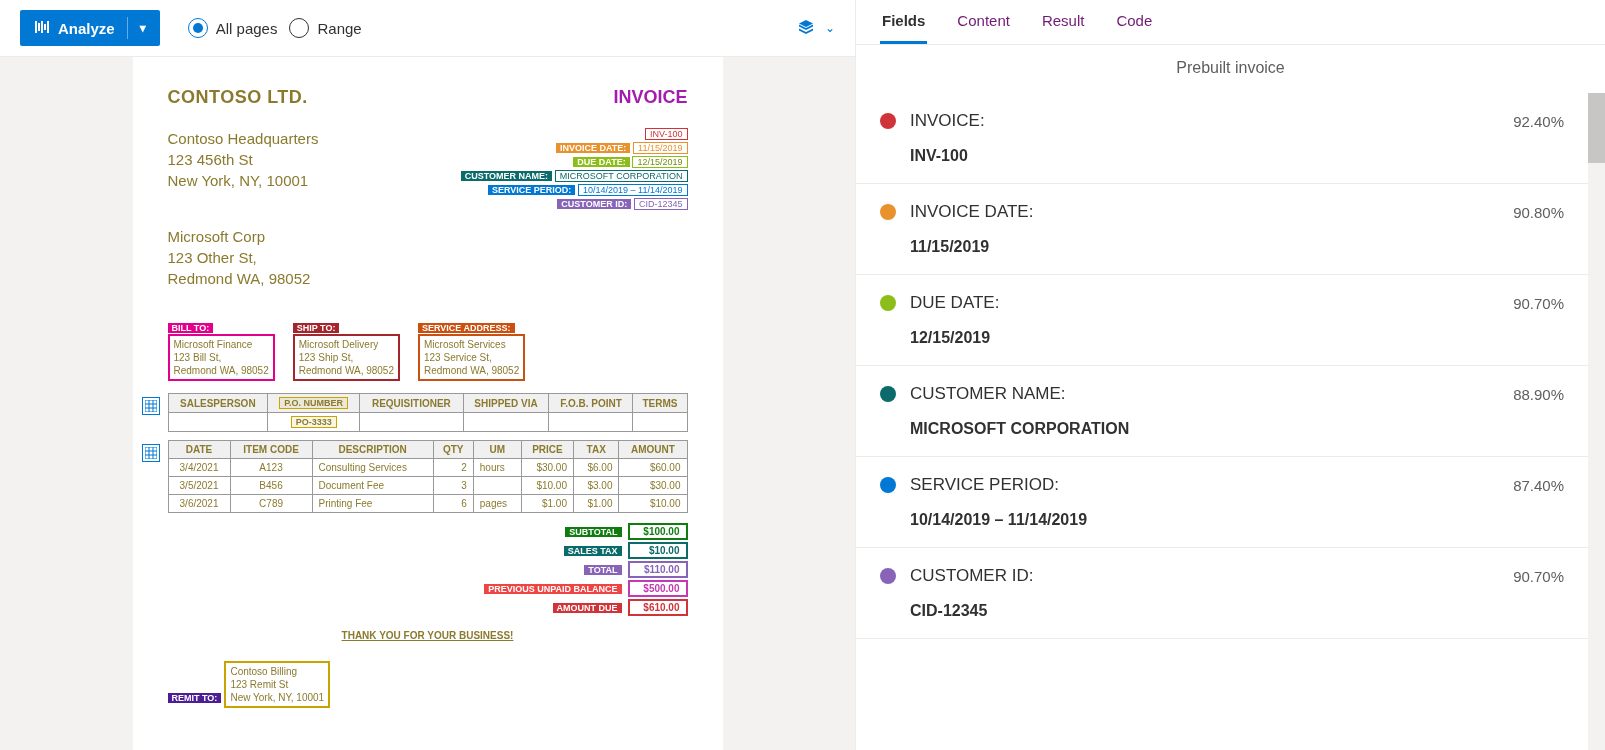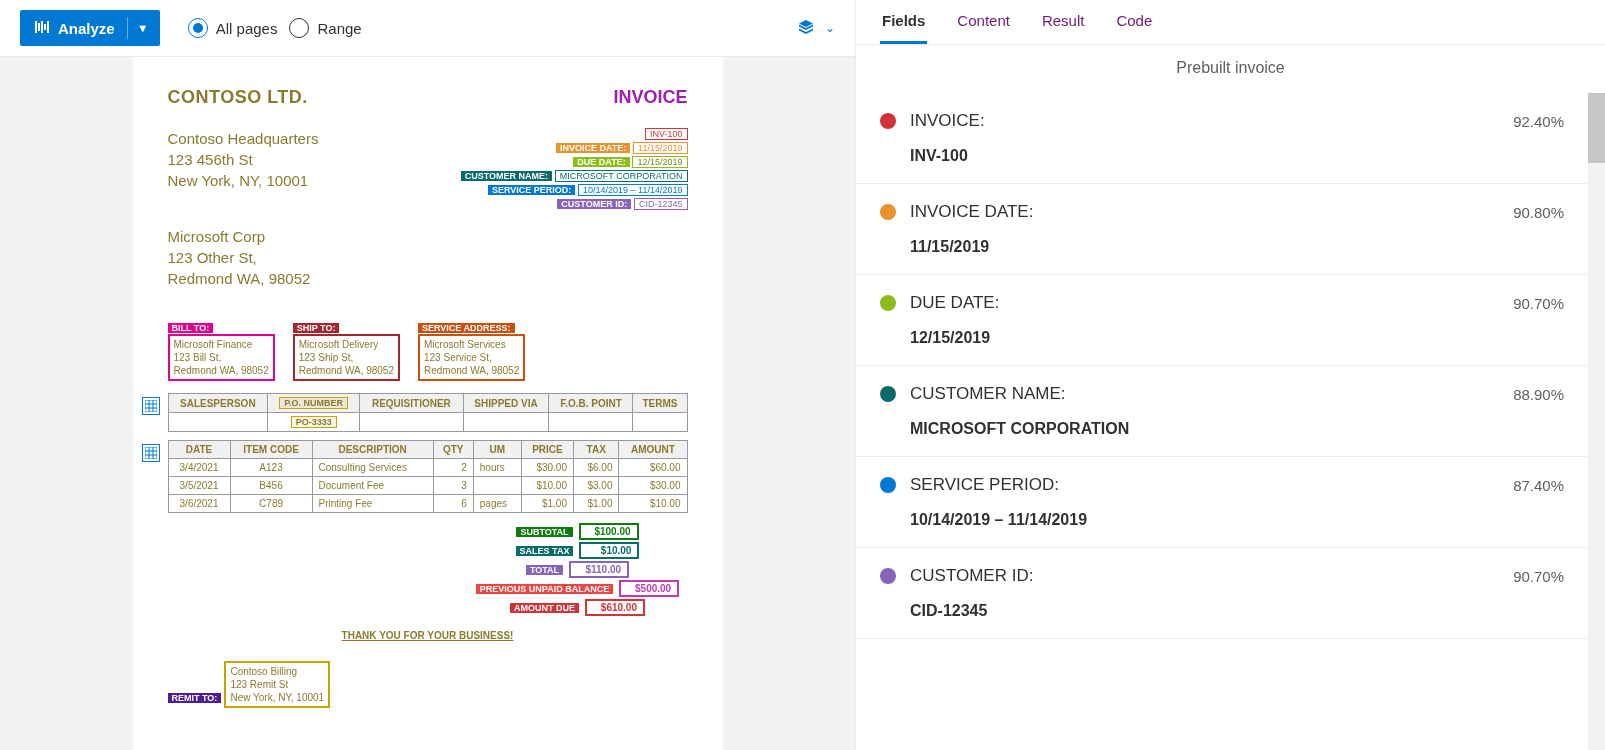--- a/index.html
+++ b/index.html
@@ -34,21 +34,21 @@
 .addr-card-body { border: 2px solid; padding: 2px 4px; font-size: 10px; line-height: 1.3; }
 .doc-table { width: 100%; border-collapse: collapse; margin: 8px 0; font-size: 10px; }
 .doc-table th, .doc-table td { border: 1px solid #999; padding: 3px 6px; text-align: center; }
 .doc-table th { background: #f0f0f0; font-weight: bold; color: #8b7a2e; }
 .doc-table td { color: #8b7a2e; }
 .doc-table .left { text-align: left; }
 .doc-table .right { text-align: right; }
 .table-icon { position: absolute; left: -26px; width: 18px; height: 18px; background: #fff; border: 1px solid #0078d4; display: flex; align-items: center; justify-content: center; color: #0078d4; }
 .table-wrapper { position: relative; }
 .summary { margin-top: 10px; margin-left: auto; width: 220px; }
-.summary-row { display: flex; justify-content: center; align-items: center; gap: 6px; margin-bottom: 2px; }
+.summary-row { display: flex; justify-content: flex-end; align-items: center; gap: 6px; margin-bottom: 2px; }
 .summary-label { font-size: 9px; font-weight: bold; color: #fff; padding: 0 4px; }
 .summary-value { border: 2px solid; padding: 1px 6px; font-size: 10px; min-width: 60px; text-align: right; font-weight: bold; }
 .thanks { text-align: center; font-size: 10px; font-weight: bold; color: #8b7a2e; margin-top: 14px; text-decoration: underline; }
 .remit { margin-top: 20px; }
 
 .right-panel { flex: 1; border-left: 1px solid #edebe9; display: flex; flex-direction: column; overflow: hidden; }
 .tabs { display: flex; padding: 0 24px; border-bottom: 1px solid #edebe9; gap: 28px; }
 .tab { padding: 12px 2px; font-size: 15px; color: #701a75; cursor: pointer; border-bottom: 3px solid transparent; }
 .tab.active { color: #323130; font-weight: 600; border-bottom-color: #0078d4; }
 .subtabs { display: flex; padding: 0 24px; gap: 0; }

